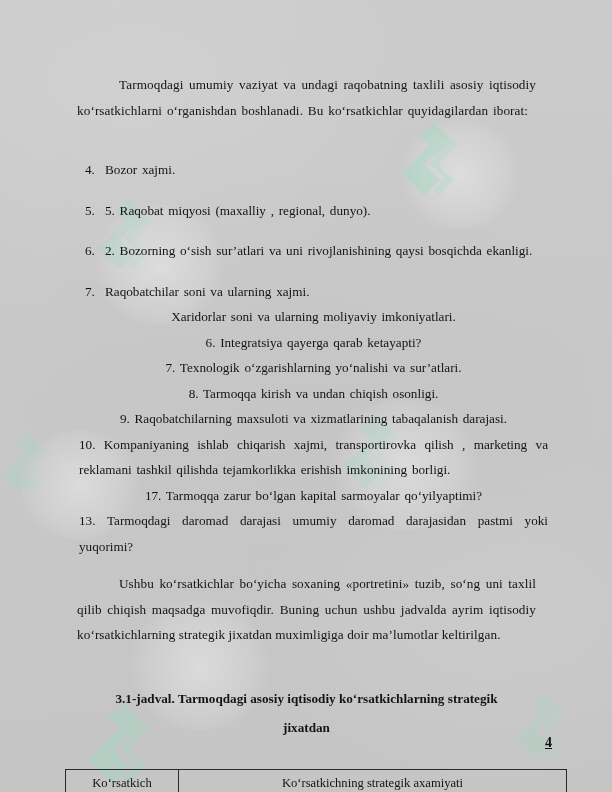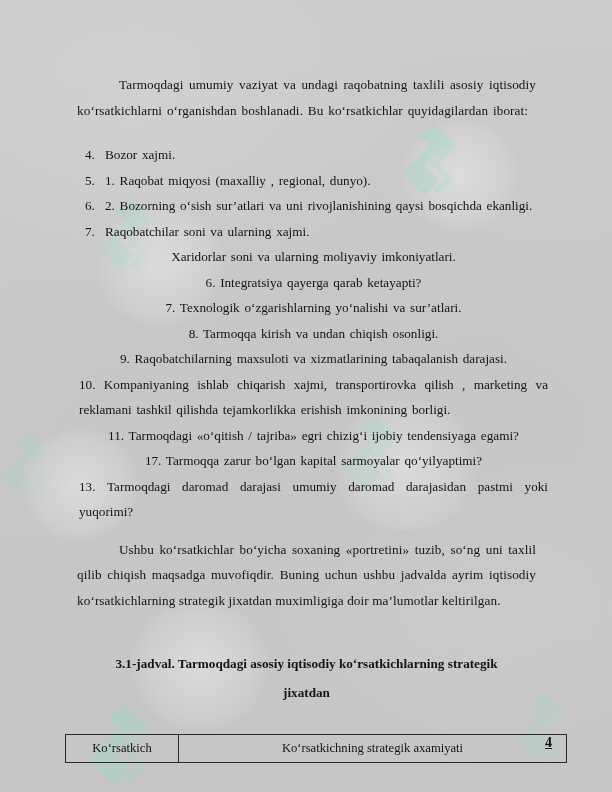--- a/index.html
+++ b/index.html
@@ -79,20 +79,21 @@
   }
   .list-auto li .lnum {
     position: absolute;
     left: 20px;
     top: 0;
     width: 20px;
     text-align: left;
   }
   .list-auto li .ltxt {
     display: block;
+    margin-top: 15px;
   }
 
   .manual-line {
     font-size: 13.2px;
     line-height: 25.5px;
     text-align: justify;
     text-justify: inter-word;
     margin: 0;
     padding-left: 14px;
   }
@@ -218,39 +219,38 @@
 
   <div class="sp-1" style="height:7px;"></div>
 
   <ol class="list-auto">
     <li>
       <span class="lnum">4.</span>
       <span class="ltxt tight">Bozor  xajmi.</span>
     </li>
     <li>
       <span class="lnum">5.</span>
-      <span class="ltxt tight">1. Raqobat  miqyosi (maxalliy , regional, dunyo).</span>
+      <span class="ltxt tight">5. Raqobat  miqyosi (maxalliy , regional, dunyo).</span>
     </li>
     <li>
       <span class="lnum">6.</span>
       <span class="ltxt tight">2. Bozorning  o‘sish  sur’atlari  va  uni  rivojlanishining   qaysi  bosqichda  ekanligi.</span>
     </li>
     <li>
       <span class="lnum">7.</span>
       <span class="ltxt tight">Raqobatchilar  soni  va  ularning  xajmi.</span>
     </li>
   </ol>
 
   <p class="manual-line nojust tight">Xaridorlar  soni va  ularning  moliyaviy  imkoniyatlari.</p>
   <p class="manual-line nojust tight">6. Integratsiya  qayerga  qarab  ketayapti?</p>
   <p class="manual-line nojust tight">7. Texnologik  o‘zgarishlarning  yo‘nalishi  va  sur’atlari.</p>
   <p class="manual-line nojust tight">8. Tarmoqqa  kirish  va  undan  chiqish  osonligi.</p>
   <p class="manual-line nojust tight">9. Raqobatchilarning  maxsuloti  va  xizmatlarining  tabaqalanish  darajasi.</p>
   <p class="manual-line tight">10. Kompaniyaning  ishlab  chiqarish  xajmi, transportirovka  qilish  , marketing  va  reklamani  tashkil  qilishda  tejamkorlikka  erishish  imkonining  borligi.</p>
-  <p class="manual-line nojust tight">11. Tarmoqdagi  «o‘qitish / tajriba»  egri  chizig‘i  ijobiy  tendensiyaga  egami?</p>
   <p class="manual-line nojust tight">17. Tarmoqqa  zarur  bo‘lgan  kapital  sarmoyalar  qo‘yilyaptimi?</p>
   <p class="manual-line tight">13. Tarmoqdagi  daromad  darajasi  umumiy  daromad  darajasidan  pastmi  yoki  yuqorimi?</p>
 
   <p class="para">Ushbu ko‘rsatkichlar bo‘yicha soxaning «portretini» tuzib, so‘ng uni taxlil qilib chiqish maqsadga muvofiqdir. Buning uchun ushbu jadvalda ayrim iqtisodiy ko‘rsatkichlarning strategik jixatdan muximligiga doir  ma’lumotlar keltirilgan.</p>
 
   <div class="sp-2" style="height:22px;"></div>
 
   <p class="tbl-caption">3.1-jadval. Tarmoqdagi asosiy iqtisodiy ko‘rsatkichlarning strategik</p>
   <p class="tbl-caption">jixatdan</p>
 

